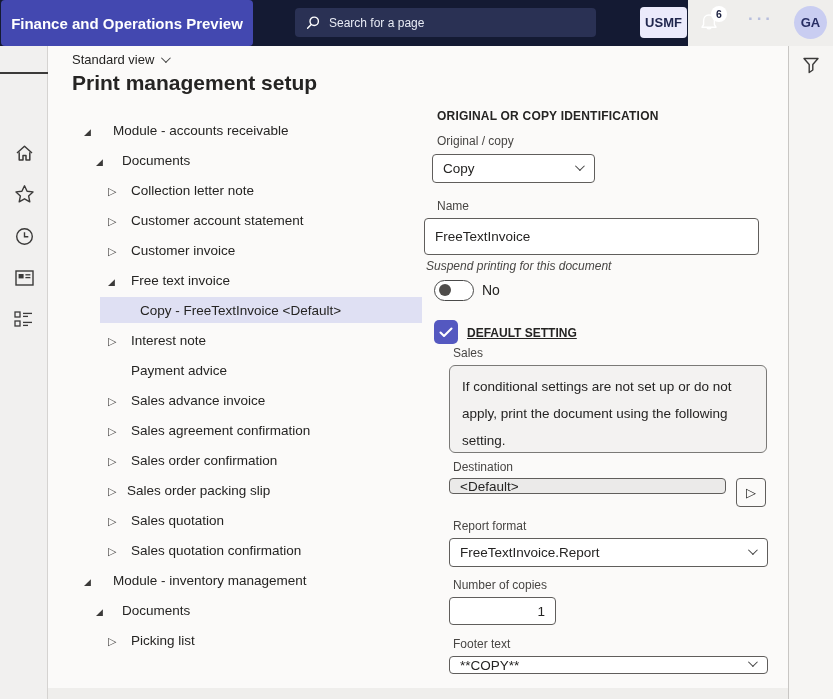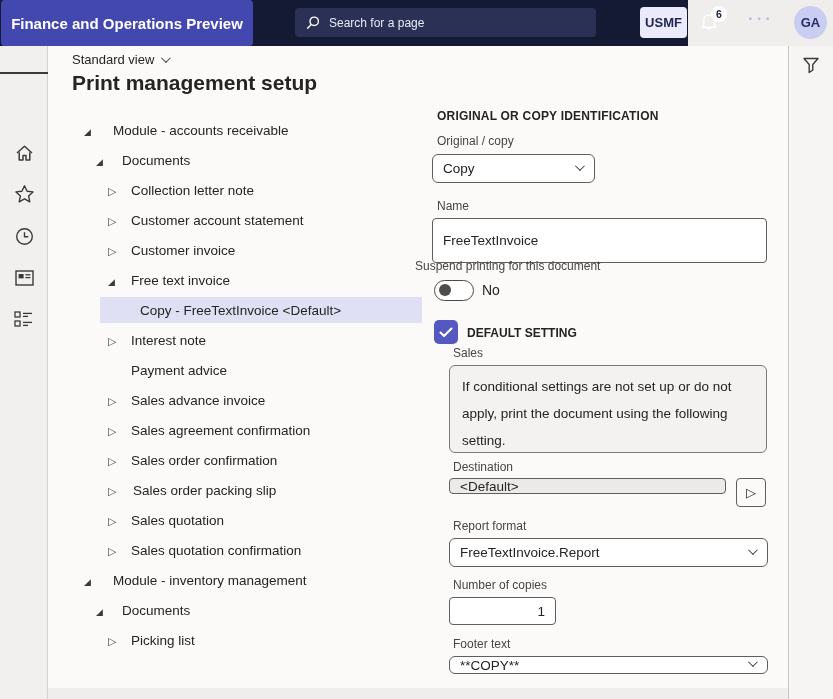--- a/index.html
+++ b/index.html
@@ -46,21 +46,21 @@
   .tg-expanded::before { content:"◢"; font-size:9px; }
   .tg-collapsed::before { content:"▷"; font-size:11px; }
   .tree-label { position:absolute; top:50%; transform:translateY(-50%); font-size:13.5px; color:#252423; white-space:nowrap; }
 
   
   .flabel { position:absolute; font-size:12px; color:#484644; white-space:nowrap; }
   .fsection { position:absolute; font-size:12px; font-weight:bold; color:#252423; letter-spacing:.2px; }
   .tb, .sel { position:absolute; border:1px solid #605e5c; border-radius:4px; background:#fff; font-size:13.5px; color:#252423;
     font-family:"Liberation Sans", sans-serif; }
   .tb { padding:0 10px; }
-  .sel { display:flex; align-items:center; padding:8px 10px; cursor:pointer;border-radius:6px; }
+  .sel { display:flex; align-items:center; padding:8px 10px; cursor:pointer; }
   .sel .chev { position:absolute; right:12px; top:50%; margin-top:-5px; }
   .toggle { position:absolute; width:40px; height:21px; border:1.5px solid #4a4a4a; border-radius:11px; background:#fff; cursor:pointer; }
   .knob { position:absolute; left:4px; top:3px; width:12px; height:12px; border-radius:50%; background:#4f4d4b; }
   .tglabel { position:absolute; font-size:14px; color:#252423; }
   .checkbox { position:absolute; width:24px; height:24px; border-radius:5px; background:#5458c0; display:flex; align-items:center; justify-content:center; cursor:pointer; }
   .cblabel { position:absolute; font-size:12px; font-weight:bold; color:#252423; }
   .helpbox { position:absolute; border:1px solid #7a7977; border-radius:6px; background:#f3f2f1; padding:7px 12px;
     font-size:13.5px; color:#252423; line-height:27px; }
   .readonly { background:#ebeae9 !important; }
   .arrowbtn { position:absolute; width:30px; height:29px; border:1px solid #605e5c; border-radius:4px; background:#fbfaf9;
@@ -200,21 +200,21 @@
         <div class="tree-row">
           <span class="tg tg-collapsed" style="left: 30px;"></span>
           <span class="tree-label" style="left: 53px;">Sales agreement confirmation</span>
         </div>
         <div class="tree-row">
           <span class="tg tg-collapsed" style="left: 30px;"></span>
           <span class="tree-label" style="left: 53px;">Sales order confirmation</span>
         </div>
         <div class="tree-row">
           <span class="tg tg-collapsed" style="left: 30px;"></span>
-          <span class="tree-label" style="left: 55px;">Sales order packing slip</span>
+          <span class="tree-label" style="left: 49px;">Sales order packing slip</span>
         </div>
         <div class="tree-row">
           <span class="tg tg-collapsed" style="left: 30px;"></span>
           <span class="tree-label" style="left: 53px;">Sales quotation</span>
         </div>
         <div class="tree-row">
           <span class="tg tg-collapsed" style="left: 30px;"></span>
           <span class="tree-label" style="left: 53px;">Sales quotation confirmation</span>
         </div>
         <div class="tree-row">
@@ -233,34 +233,34 @@
 
     <div class="fsection" style="left:389px; top:63px;">ORIGINAL OR COPY IDENTIFICATION</div>
 
     <div class="flabel" style="left:389px; top:88px;">Original / copy</div>
     <div class="sel" style="left:384px; top:108px; width:163px; height:29px;">
       <span>Copy</span>
       <span class="chev"></span>
     </div>
 
     <div class="flabel" style="left:389px; top:153px;">Name</div>
-    <input class="tb" style="left: 384px; top: 172px; width: 335px; height: 45px;" value="FreeTextInvoice">
-
-    <div class="flabel" style="left:367px; top:213px;">Suspend printing for this document</div>
+    <input class="tb" style="left: 376px; top: 172px; width: 335px; height: 37px;" value="FreeTextInvoice">
+
+    <div class="flabel" style="left:378px; top:213px;font-style:italic;">Suspend printing for this document</div>
     <div class="toggle" style="left:386px; top:234px;">
         <span class="knob"></span>
       </div>
     <div class="tglabel" style="left:434px; top:236px;">No</div>
 
     <div class="checkbox" style="left:386px; top:274px;">
       <svg width="14" height="11" viewBox="0 0 14 11">
           <path d="M1.5 5.5 L5 9 L12.5 1.5" fill="none" stroke="#fff" stroke-width="2.1" stroke-linecap="round" stroke-linejoin="round"></path>
         </svg>
     </div>
-    <div class="cblabel" style="left:419px; top:280px;">DEFAULT SETTING</div>
+    <div class="cblabel" style="left:419px; top:280px;text-decoration:underline;">DEFAULT SETTING</div>
 
     <div class="flabel" style="left:405px; top:300px;">Sales</div>
     <div class="helpbox" style="left:401px; top:319px; width:318px; height:88px;">If conditional settings are not set up or do not apply, print the document using the following setting.</div>
 
     <div class="flabel" style="left:405px; top:414px;">Destination</div>
     <input class="tb readonly" style="left: 401px; top: 432px; width: 277px; height: 16px;" readonly="" value="&lt;Default&gt;">
     <div class="arrowbtn" style="left:688px; top:432px;">
         <span>▷</span>
       </div>
 

